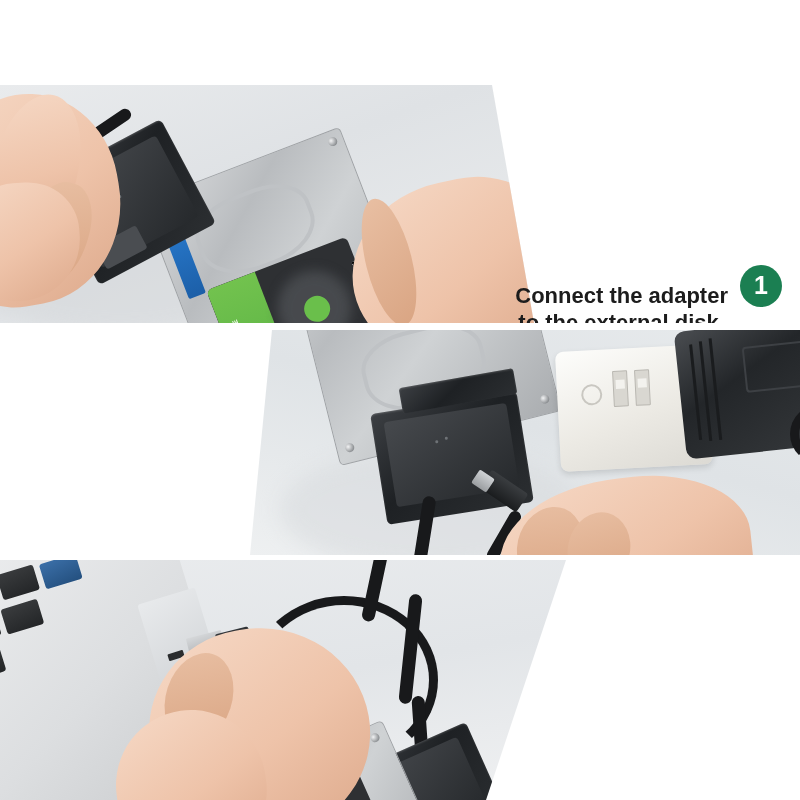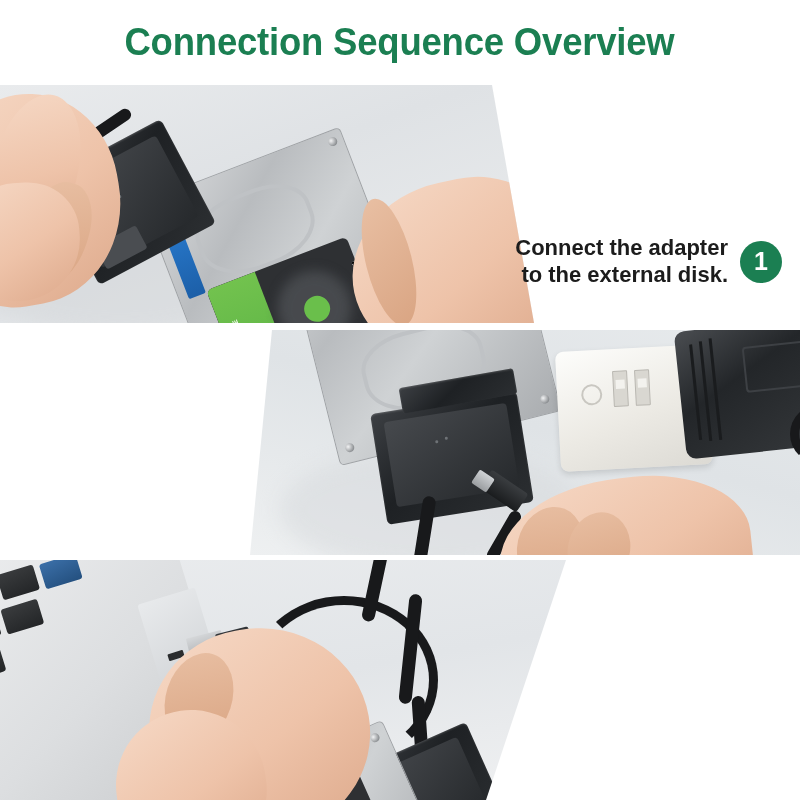--- a/index.html
+++ b/index.html
@@ -263,21 +263,21 @@
     align-items: center;
     gap: 12px;
   }
   .caption-text {
     font-size: 22px;
     font-weight: bold;
     line-height: 1.22;
     color: #1c1c1c;
     white-space: pre-line;
   }
-  .caption-text.right { text-align: right; }
+  .caption-text.right { text-align: center; margin-top: 48px; }
 
   .badge {
     width: 42px;
     height: 42px;
     flex: 0 0 42px;
     border-radius: 50%;
     background: #1b7f52;
     color: #ffffff;
     font-size: 25px;
     font-weight: bold;
@@ -287,23 +287,20 @@
     line-height: 1;
   }
 
   #caption-1 { right: 18px;  top: 150px; }
 </style>
 </head>
 <body>
 
 <div id="infographic">
 
-  <div class="title-bar">
-    <div class="title-text">Connection Sequence Overview</div>
-  </div>
 
   <div class="panel" id="panel-1">
 
     <div class="photo" id="photo-1">
       <div class="photo-inner">
 
         <div class="blob" style="left:-40px; top:120px; width:320px; height:130px; background:#d3d6d9; opacity:.55;"></div>
 
         <div class="hdd-body" style="left:176px; top:72px; width:210px; height:230px; transform:rotate(-21deg); border-radius:5px;">
           <div class="hdd-top-ring" style="left:36px; top:26px; width:112px; height:70px;"></div>

